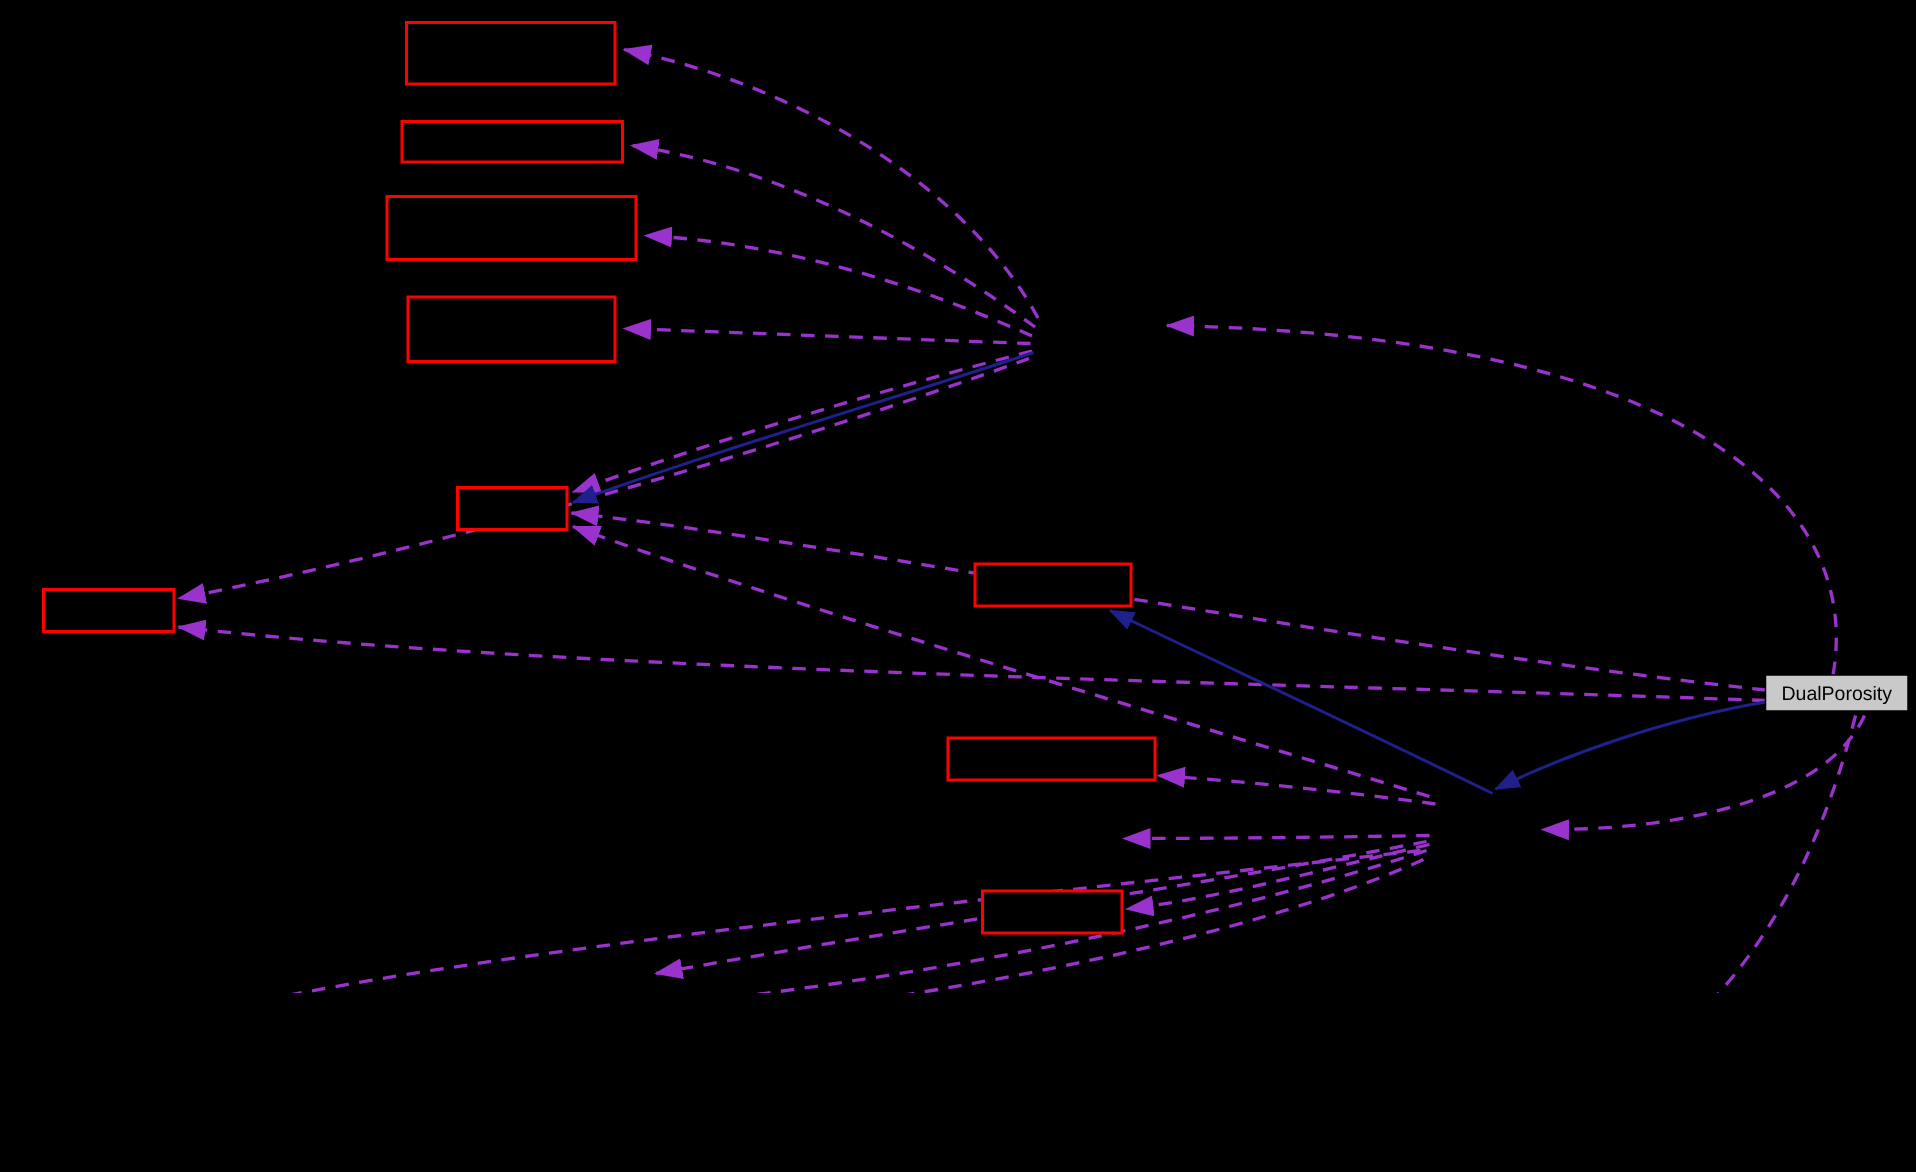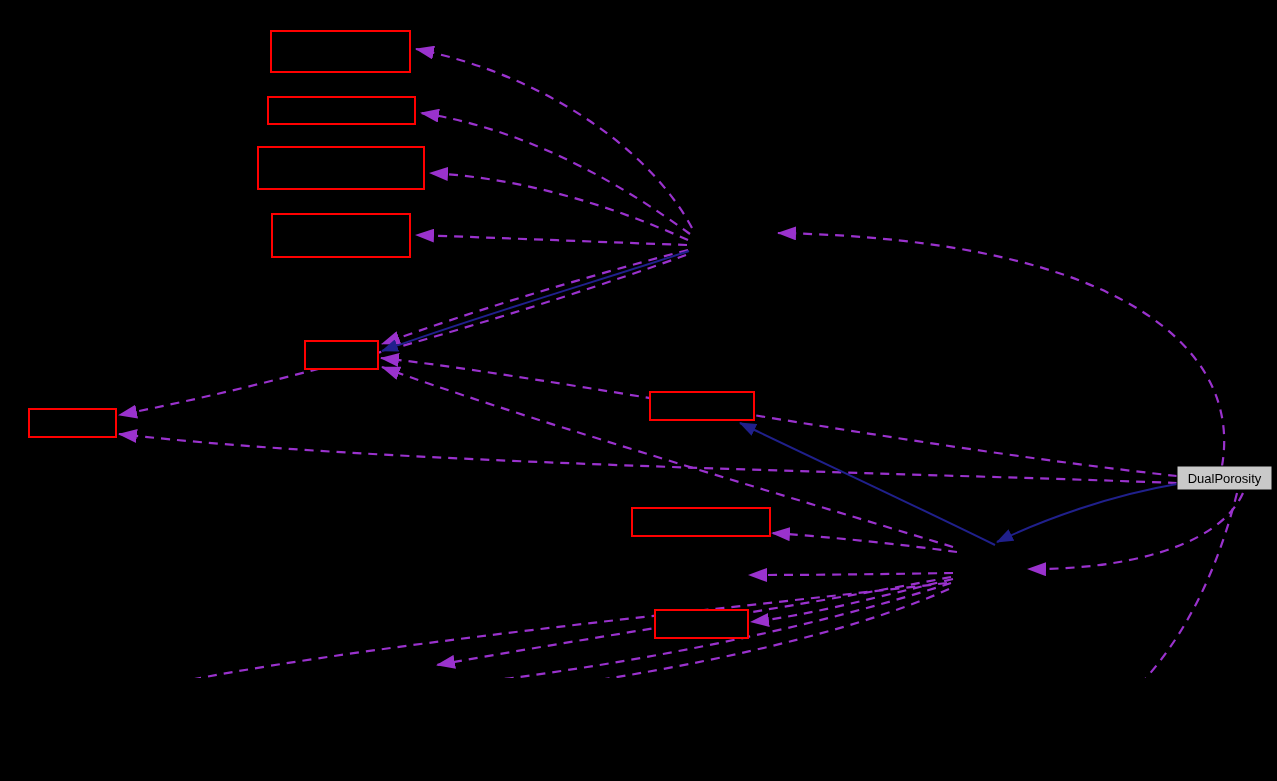--- a/index.html
+++ b/index.html
@@ -7,21 +7,20 @@
     padding: 0;
     background: #000;
     font-family: "Liberation Sans", "DejaVu Sans", sans-serif;
   }
   .stage {
     position: relative;
     width: 1277px;
     height: 662px;
     background: #000;
     overflow: hidden;
-    margin-top: 16px;
   }
   svg { display: block; }
   .dp-label {
     font-family: "Liberation Sans", "DejaVu Sans", sans-serif;
     font-size: 13px;
   }
 </style>
 </head>
 <body>
 

